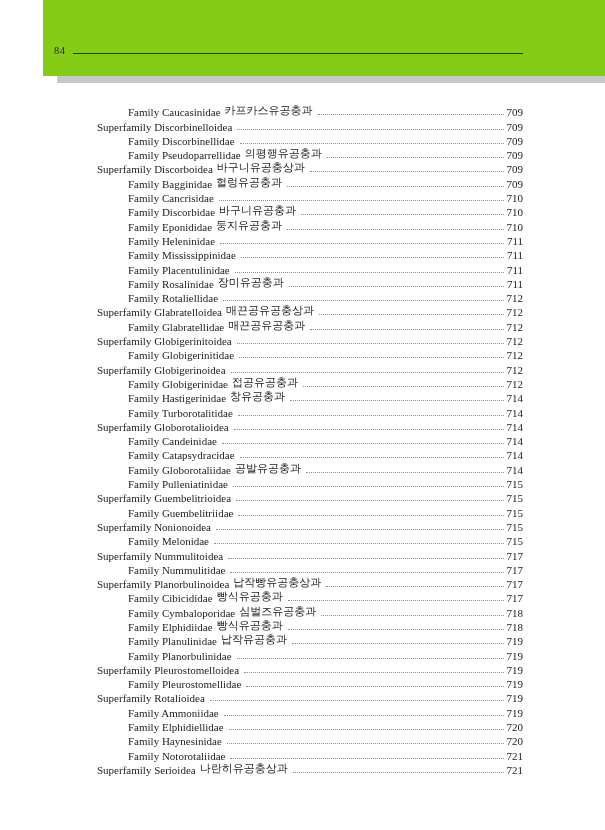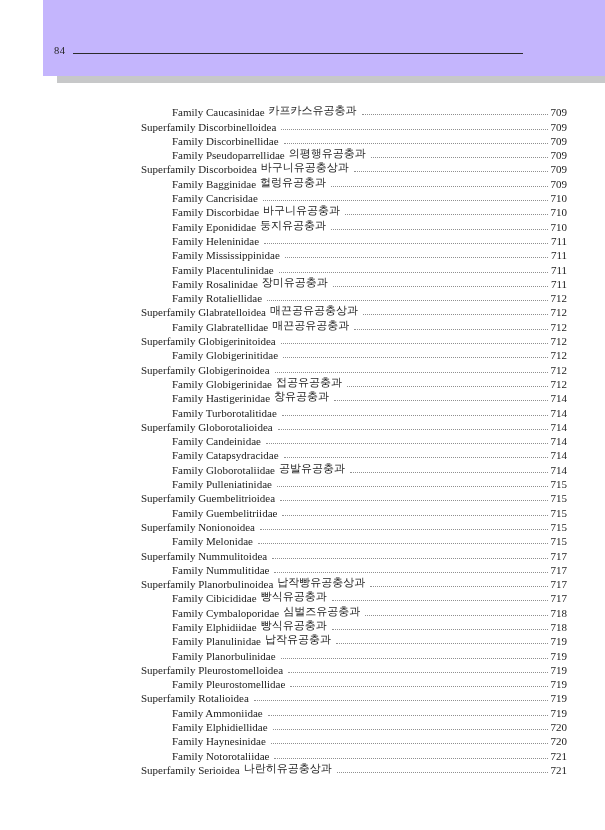--- a/index.html
+++ b/index.html
@@ -17,21 +17,21 @@
     height: 830px;
     background: #ffffff;
   }
   
   .prev-page {
     position: absolute;
     left: 43px;
     top: 0;
     right: 0;
     height: 76px;
-    background: #c4b5fd;
+    background: #84cc16;
     text-align: right;
   }
   .prev-shadow {
     position: absolute;
     left: 57px;
     top: 76px;
     right: 0;
     height: 7px;
     background: #c7c8c9;
   }
@@ -50,21 +50,20 @@
     width: 450px;
     height: 1px;
     background: #2b2b2b;
   }
   
   .toc {
     position: absolute;
     left: 97px;
     top: 104px;
     width: 426px;
-    margin-left: 44px;
   }
   .toc-row {
     display: flex;
     align-items: flex-end;
     height: 14.3px;
     font-size: 11px;
     color: #1c1c1c;
     white-space: nowrap;
   }
   .toc-row.lv1 { padding-left: 31px; }

